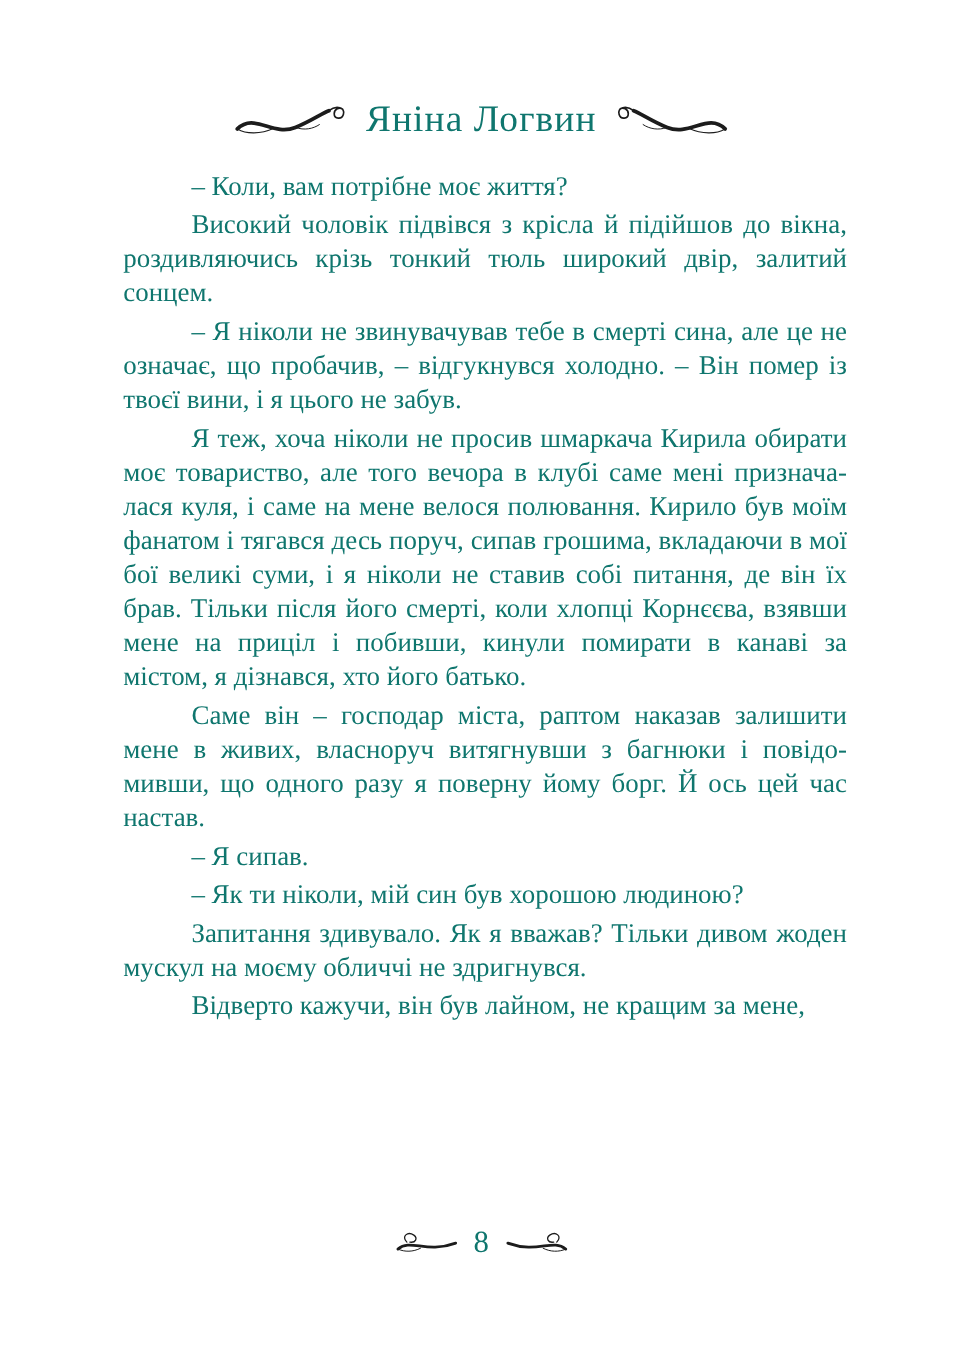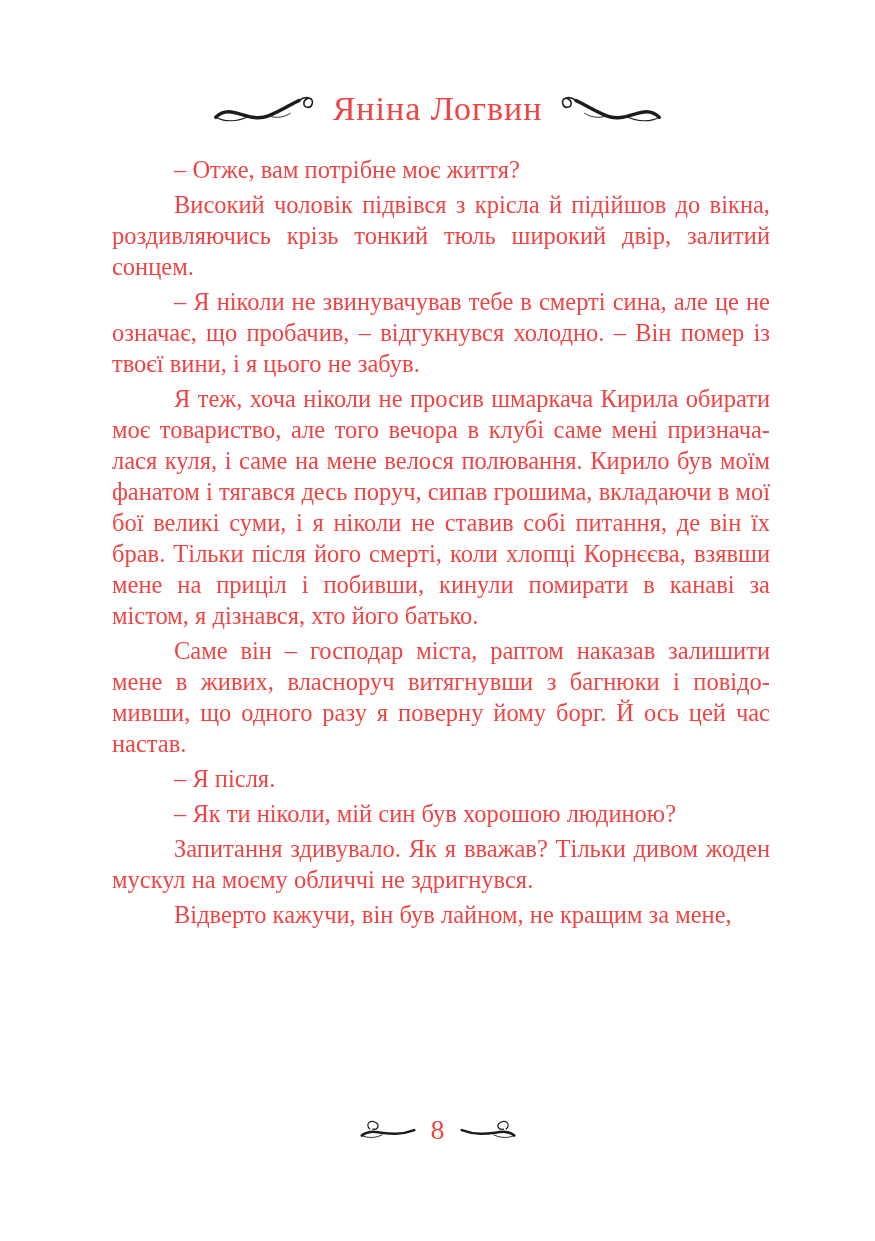--- a/index.html
+++ b/index.html
@@ -5,21 +5,21 @@
   html, body {
     margin: 0;
     padding: 0;
     background: #ffffff;
   }
   .page {
     position: relative;
     width: 875px;
     height: 1241px;
     background: #ffffff;
-    color: #ef4444;
+    color: #0f766e;
     font-family: "Liberation Serif", "DejaVu Serif", serif;
     overflow: hidden;
     box-sizing: border-box;
   }
   .header {
     margin-top: 92px;
     display: flex;
     justify-content: center;
     align-items: center;
     gap: 16px;
@@ -80,26 +80,26 @@
 
     <svg class="flourish mirrored" width="104" height="38" viewBox="0 0 150 54" aria-hidden="true">
       <path d="M4,36 C26,14 50,46 80,34 C100,26 114,16 124,12" fill="none" stroke="#1c1c1c" stroke-width="5" stroke-linecap="round"></path>
       <path d="M4,36 C16,43 34,43 52,35" fill="none" stroke="#1c1c1c" stroke-width="1.5"></path>
       <path d="M124,12 C134,4 146,8 143,17 C141,24 131,23 131,16 C131,10 138,7 142,10" fill="none" stroke="#1c1c1c" stroke-width="2.2" stroke-linecap="round"></path>
       <path d="M80,34 C92,38 103,36 112,30" fill="none" stroke="#1c1c1c" stroke-width="1.3"></path>
     </svg>
   </div>
 
   <div class="content">
-    <p>– Отже, вам потрібне моє життя?</p>
+    <p>– Коли, вам потрібне моє життя?</p>
     <p>Високий чоловік підвівся з крісла й підійшов до вікна, роздивляючись крізь тонкий тюль широкий двір, залитий сонцем.</p>
     <p>– Я ніколи не звинувачував тебе в смерті сина, але це не означає, що пробачив, – відгукнувся холодно. – Він помер із твоєї вини, і я цього не забув.</p>
     <p>Я теж, хоча ніколи не просив шмаркача Кирила обирати моє товариство, але того вечора в клубі саме мені призна­ча­лася куля, і саме на мене велося полювання. Кирило був моїм фанатом і тягався десь поруч, сипав грошима, вкладаючи в мої бої великі суми, і я ніколи не ставив собі питання, де він їх брав. Тільки після його смерті, коли хлопці Корнєєва, взяв­ши мене на приціл і побивши, кинули помирати в канаві за містом, я дізнався, хто його батько.</p>
     <p>Саме він – господар міста, раптом наказав залишити мене в живих, власноруч витягнувши з багнюки і пові­до­мивши, що одного разу я поверну йому борг. Й ось цей час настав.</p>
-    <p>– Я після.</p>
+    <p>– Я сипав.</p>
     <p>– Як ти ніколи, мій син був хорошою людиною?</p>
     <p>Запитання здивувало. Як я вважав? Тільки дивом жо­ден мускул на моєму обличчі не здригнувся.</p>
     <p>Відверто кажучи, він був лайном, не кращим за мене,</p>
   </div>
 
   <div class="footer">
     <svg class="flourish" width="58" height="26" viewBox="0 0 64 28" aria-hidden="true">
       <path d="M12,12 C6,6 13,1 19,5 C23,8 21,13 15,12" fill="none" stroke="#1c1c1c" stroke-width="1.3" stroke-linecap="round"></path>
       <path d="M3,19 C16,8 31,24 61,13" fill="none" stroke="#1c1c1c" stroke-width="2.8" stroke-linecap="round"></path>
       <path d="M3,19 C10,22 18,22 26,18" fill="none" stroke="#1c1c1c" stroke-width="1"></path>

